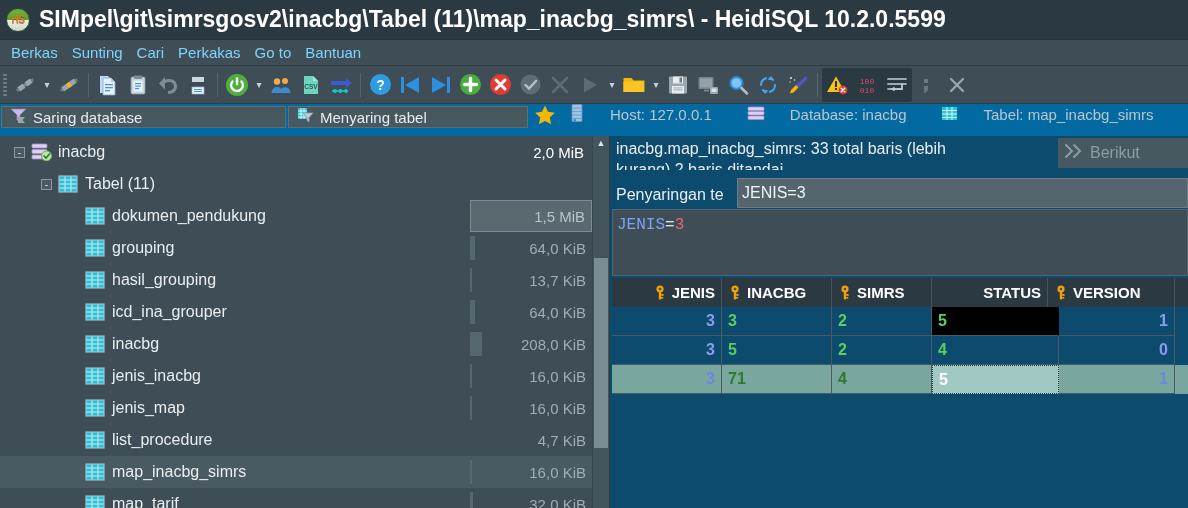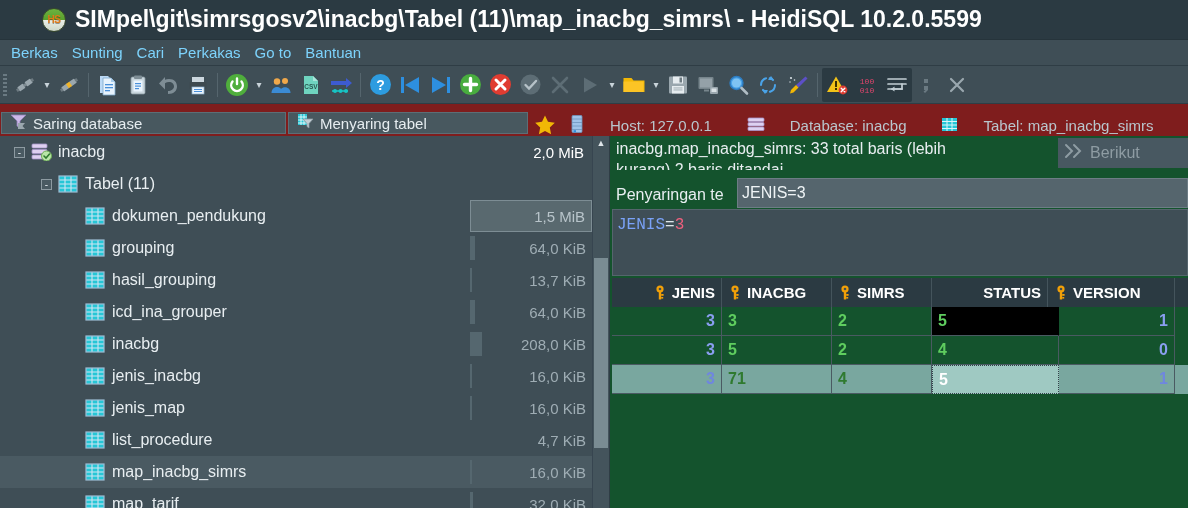--- a/index.html
+++ b/index.html
@@ -20,21 +20,20 @@
     border-bottom: 1px solid #26343b;
   }
   #app-logo {
     width: 24px; height: 24px; border-radius: 50%;
     background: linear-gradient(#6db33f 0%, #59a02e 48%, #e9eee6 52%, #cdd6c9 100%);
     border: 1px solid #3a4a2c;
     display: flex; align-items: center; justify-content: center;
     font-size: 10px; font-weight: bold; color: #e07a1a;
     letter-spacing: -0.5px; flex: 0 0 auto;
     text-shadow: 0 1px 0 rgba(0,0,0,.35);
-    margin-left: 36px;
   }
   #title-text {
     margin-left: 9px;
     color: #ffffff;
     font-size: 23px; font-weight: bold;
     white-space: nowrap; overflow: hidden;
   }
 
   
   #menubar {
@@ -63,22 +62,22 @@
   .tb.arrow { width: 14px; color: #c9d4da; font-size: 10px; }
   .tb-sep { width: 1px; height: 24px; background: #55656d; margin: 0 4px; flex: 0 0 auto; }
   .grip {
     width: 4px; height: 22px; margin: 0 3px 0 1px; flex: 0 0 auto;
     background-image: repeating-linear-gradient(to bottom, #6a7a82 0 2px, transparent 2px 4px);
   }
   .tb svg { display: block; }
   #tb-group-hl { background: #2b3a42; border-radius: 2px; display: flex; align-items: center; height: 34px; }
 
   
-  #filterbar { height: 32px; width: 100%; display: flex; align-items: flex-end;
-               background: #7f1d1d; }
+  #filterbar { height: 32px; width: 100%; display: flex; align-items: flex-start;
+               background: #0369a1; }
   .filter-box {
     background: #48585f; border: 1px solid #5d6e76;
     display: flex; align-items: center; gap: 6px;
     padding: 0 8px; margin: 2px 1px;
     color: #e6edf0; font-size: 15px; overflow: hidden;
   }
   #filter-db { width: 285px; }
   #filter-table { width: 240px; }
   #star-btn { width: 32px; display: flex; align-items: center; justify-content: center; }
   #hostinfo { flex: 1; display: flex; align-items: center; gap: 25px;
@@ -113,21 +112,21 @@
   .size-bar { position: absolute; left: 0; top: 4px; bottom: 4px; background: #55676f; }
   .size-cell.hl { background: #59696f; border: 1px solid #7d8d94; color: #b8c4ca; }
   #tree-scroll {
     width: 17px; flex: 0 0 auto; background: #44545c; border-left: 1px solid #374550;
     position: relative;
   }
   #ts-up { height: 15px; color: #dfe6ea; font-size: 9px; text-align: center; line-height: 15px; }
   #ts-thumb { position: absolute; left: 1px; right: 1px; top: 122px; height: 190px; background: #7a8c93; }
 
   
-  #rightpane { flex: 1; position: relative; background: #14532d; overflow: hidden; }
+  #rightpane { flex: 1; position: relative; background: #0c4a6e; overflow: hidden; }
   #rowinfo {
     position: absolute; left: 6px; top: 2px; right: 0; height: 40px;
     color: #e8eef1; font-size: 16px; line-height: 21px; overflow: hidden;
   }
   #berikut {
     position: absolute; right: 0; top: 2px; width: 130px; height: 30px;
     display: flex; align-items: center; gap: 6px; padding-left: 6px;
     background: #485861; color: #8e9ca3; font-size: 16px;
   }
   #filterlabel { position: absolute; left: 6px; top: 50px; color: #e8eef1; font-size: 16px; }

